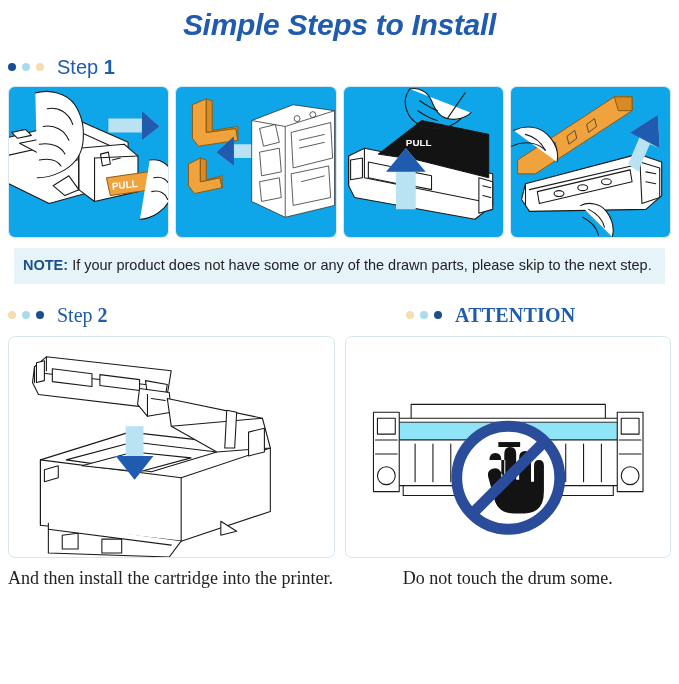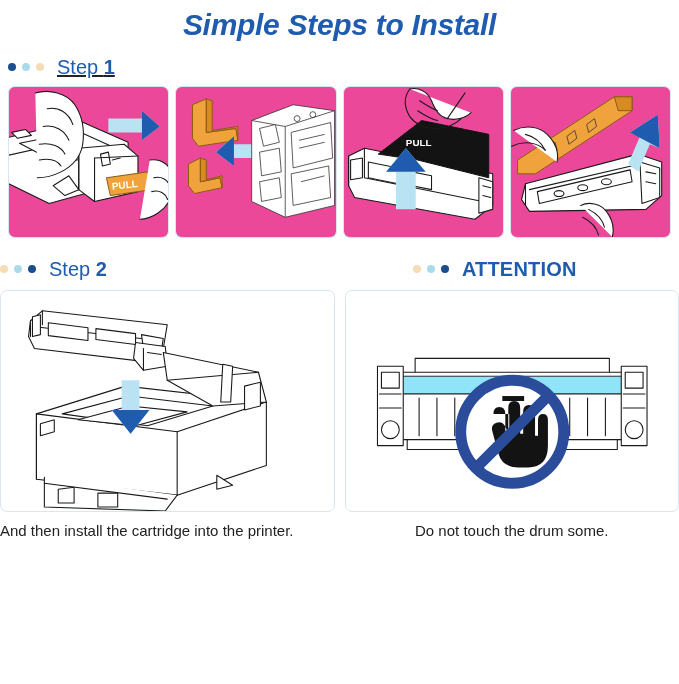--- a/index.html
+++ b/index.html
@@ -49,32 +49,32 @@
   }
   .step-label b { font-weight: bold; }
   .attention-label {
     font-size: 20px;
     color: #1f5bae;
     font-weight: bold;
     letter-spacing: 0.2px;
   }
 
   
-  .step1-wrap { padding: 12px 8px 0 8px; text-decoration: underline; }
+  .step1-wrap { padding: 12px 8px 0 8px; }
   .panel-row {
     display: flex;
     gap: 6px;
     margin-top: 6px;
   }
   .panel {
     flex: 1 1 0;
     height: 152px;
     border: 1px solid #d8e6ef;
     border-radius: 7px;
-    background: #ec4899;
+    background: #0ea5e9;
     position: relative;
     overflow: hidden;
   }
   .panel svg { display: block; width: 100%; height: 100%; }
 
   .caption {
     font-size: 14.5px;
     color: #222;
     padding: 10px 8px 0 8px;
     line-height: 1.35;
@@ -87,36 +87,37 @@
     font-size: 14.5px;
     line-height: 1.45;
     color: #222;
   }
   .note-box .note-tag { font-weight: bold; color: #1b4f8e; }
 
   
   .bottom-row {
     display: flex;
     gap: 10px;
-    padding: 0 0;
+    padding: 0 8px;
     margin-top: 18px;
+    font-family: Liberation Serif, serif;
   }
   .bottom-col { flex: 1 1 0; }
   .bottom-col .section-head { margin-bottom: 8px; }
   .bottom-col.attention .section-head { justify-content: center; padding-right: 34px; align-items: center; }
   .big-panel {
     height: 222px;
     border: 1px solid #d8e6ef;
     border-radius: 7px;
     background: #fff;
     overflow: hidden;
   }
   .big-panel svg { display: block; width: 100%; height: 100%; }
   .bottom-caption {
-    font-size: 15px;
+    font-size: 18px;
     line-height: 1.4;
     color: #222;
     padding-top: 8px;
   }
   .bottom-caption.center { text-align: center; }
 
   .ln { fill: none; stroke: #1a1a1a; stroke-width: 1.1; stroke-linejoin: round; stroke-linecap: round; }
   .ln-thin { fill: none; stroke: #333; stroke-width: 0.8; }
   .orange { fill: #f0a33c; stroke: #8a5a12; stroke-width: 1; }
   .orange-d { fill: #d98a22; stroke: #8a5a12; stroke-width: 1; }
@@ -293,20 +294,23 @@
 
         <g>
           <path class="arrow-lt" d="M118 78 L130 50 L120 46 L148 28 L150 62 L140 58 L128 86 Z"></path>
           <path class="arrow-dk" d="M120 46 L148 28 L150 62 Z"></path>
         </g>
       </svg>
     </div>
   </div>
 
 
+  <div class="note-box">
+    <span class="note-tag">NOTE:</span><span> If your product does not have some or any of the drawn parts, please skip to the next step.</span>
+  </div>
 </div>
 
 <div class="bottom-row">
 
   <div class="bottom-col">
     <div class="section-head">
       <span class="dots">
         <span class="dot tan"></span>
         <span class="dot light"></span>
         <span class="dot dark"></span>

